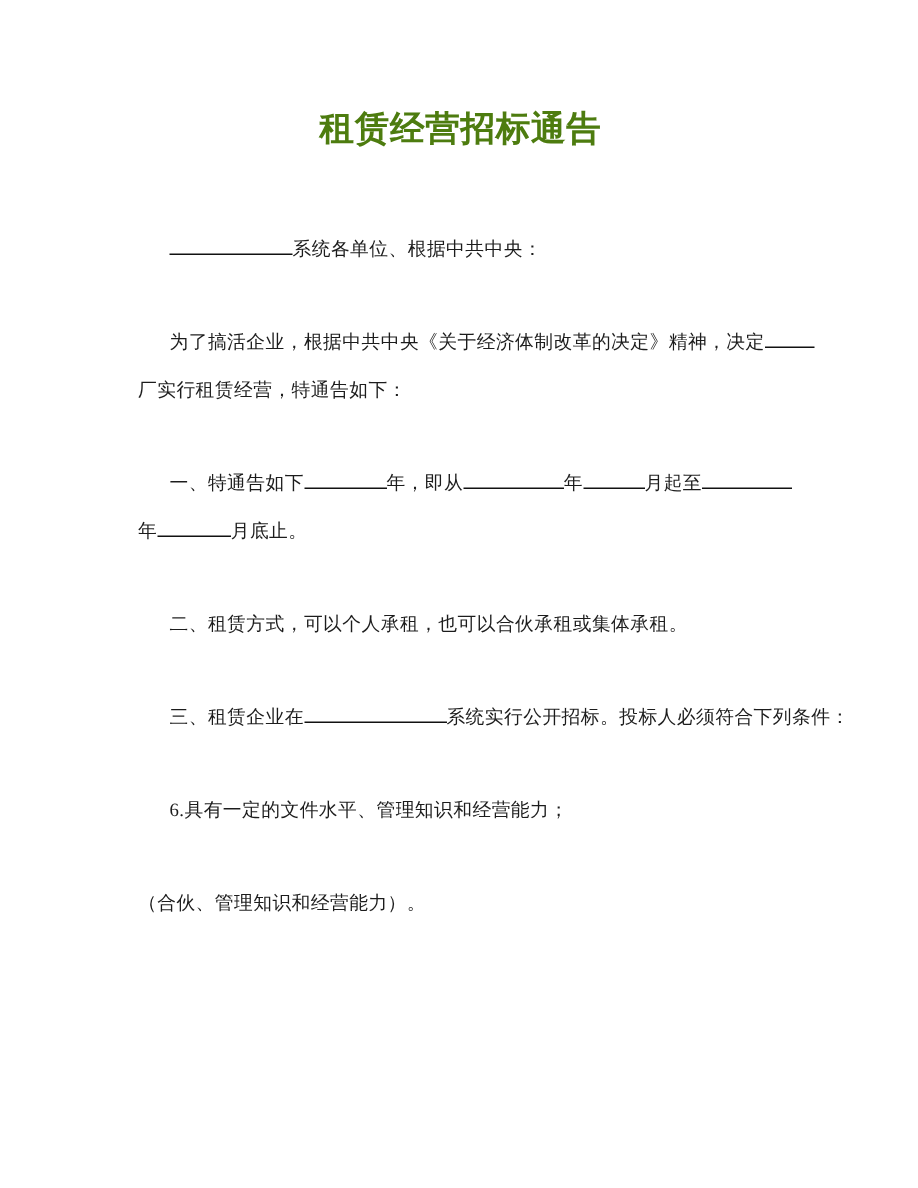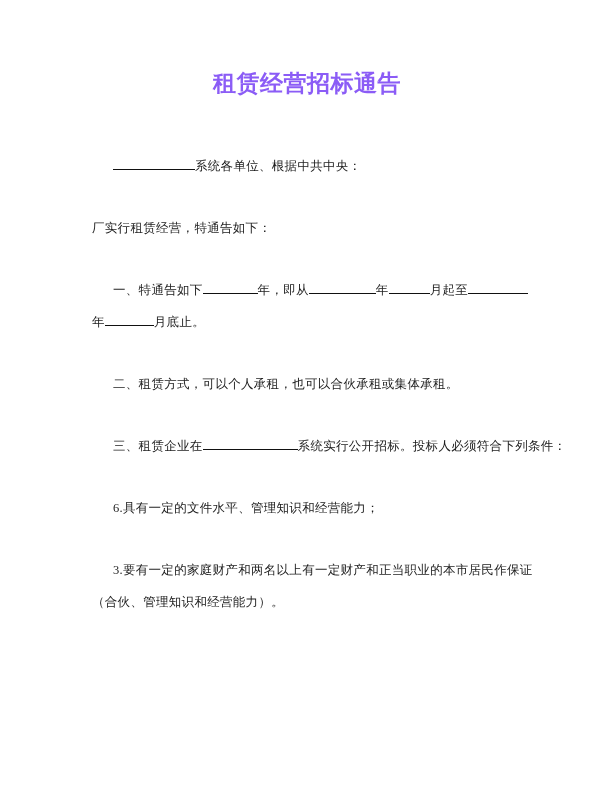--- a/index.html
+++ b/index.html
@@ -17,23 +17,23 @@
     color: #1c1c1c;
     box-sizing: border-box;
     padding: 70px 90px 0 92px;
   }
   .doc-title {
     margin: 0 0 50px 0;
     text-align: center;
     font-size: 23px;
     line-height: 30px;
     font-weight: bold;
-    color: #8b5cf6;
+    color: #4d7c0f;
     letter-spacing: 0.5px;
-    font-family: Liberation Mono, monospace;
+    font-family: Liberation Sans, sans-serif;
   }
   .para {
     margin: 0 0 30px 0;
   }
   .line {
     font-size: 12.5px;
     line-height: 32px;
     letter-spacing: 0.3px;
     white-space: nowrap;
   }
@@ -50,33 +50,33 @@
 </head>
 <body>
 
 <div class="page">
   <h1 class="doc-title">租赁经营招标通告</h1>
   <div>
       <div class="para">
         <div class="line indent"><span class="blank" style="width: 82px;"></span><span class="txt">系统各单位、根据中共中央：</span></div>
       </div>
       <div class="para">
+        <div class="line indent"><span class="txt">为了搞活企业，根据中共中央《关于经济体制改革的决定》精神，决定</span><span class="blank" style="width: 33px;"></span></div>
         <div class="line"><span class="txt">厂实行租赁经营，特通告如下：</span></div>
       </div>
       <div class="para">
         <div class="line indent"><span class="txt">一、特通告如下</span><span class="blank" style="width: 55px;"></span><span class="txt">年，即从</span><span class="blank" style="width: 67px;"></span><span class="txt">年</span><span class="blank" style="width: 41px;"></span><span class="txt">月起至</span><span class="blank" style="width: 60px;"></span></div>
         <div class="line"><span class="txt">年</span><span class="blank" style="width: 49px;"></span><span class="txt">月底止。</span></div>
       </div>
       <div class="para">
         <div class="line indent"><span class="txt">二、租赁方式，可以个人承租，也可以合伙承租或集体承租。</span></div>
       </div>
       <div class="para">
         <div class="line indent"><span class="txt">三、租赁企业在</span><span class="blank" style="width: 95px;"></span><span class="txt">系统实行公开招标。投标人必须符合下列条件：</span></div>
       </div>
       <div class="para">
         <div class="line indent"><span class="txt">6.具有一定的文件水平、管理知识和经营能力；</span></div>
       </div>
       <div class="para">
-        <div class="line indent"><span class="txt">3.要有一定的家庭财产和两名以上有一定财产和正当职业的本市居民作保证</span></div>
         <div class="line"><span class="txt">（合伙、管理知识和经营能力）。</span></div>
       </div>
     </div>
 </div>
 
 </body></html>

